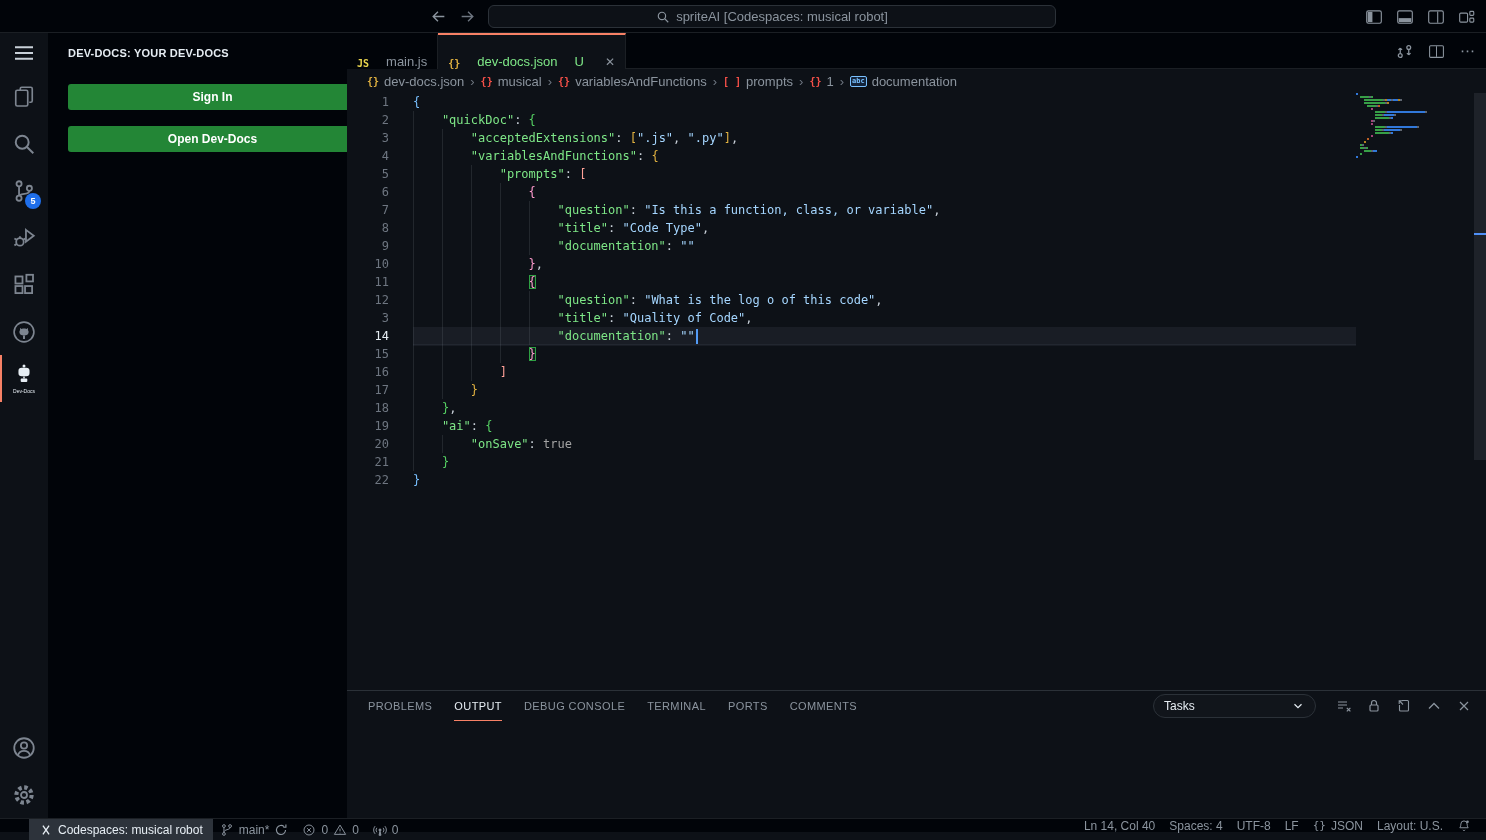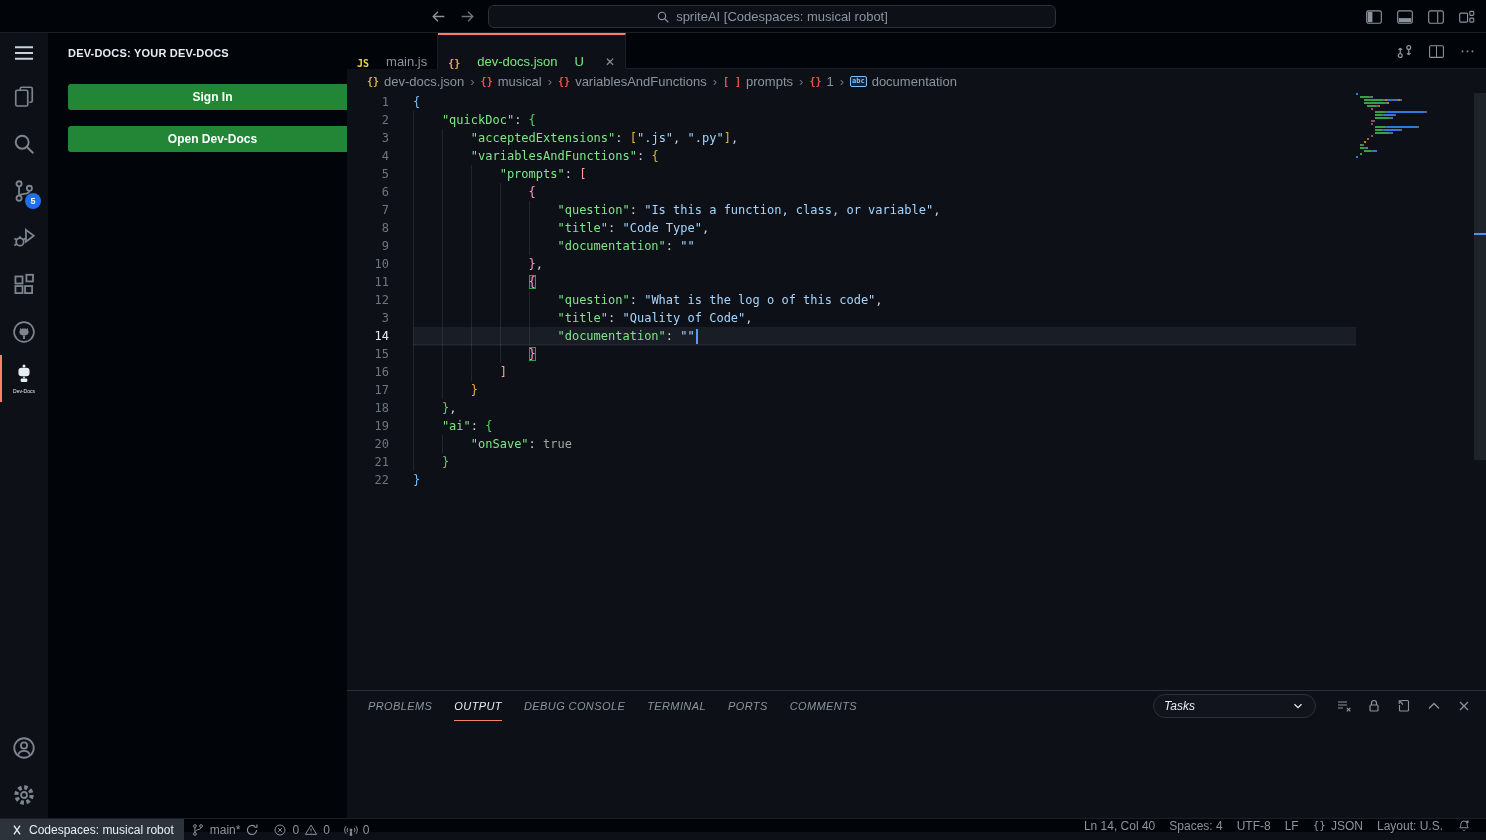--- a/index.html
+++ b/index.html
@@ -90,33 +90,33 @@
   .minimap { position:absolute; right:12px; top:60px; width:118px; bottom:0; cursor:pointer; }
   .mm-line { display:flex; height:2px; margin-bottom:1px; }
   .mm-seg { height:2px; opacity:.85; }
   .vscrollbar { position:absolute; right:0; top:60px; width:12px; bottom:0; }
   .vslider { position:absolute; left:0; right:0; top:0; height:367px; background:rgba(110,118,129,.18); cursor:pointer; }
   .cursor-marker { position:absolute; left:0; right:0; top:140px; height:2px; background:#4f8ff7; }
 
   
   .panel { position:absolute; left:347px; top:690px; width:1139px; height:128px;
     background:#0d1117; border-top:1px solid #2b3138; }
-  .panel-header { position:absolute; left:0; top:0; right:0; height:30px; display:flex; align-items:center; padding:0 14px 0 21px;font-style:italic; }
+  .panel-header { position:absolute; left:0; top:0; right:0; height:30px; display:flex; align-items:center; padding:0 14px 0 21px; }
   .p-tab { height:30px; display:flex; align-items:center; margin-right:22px; font-size:11px;
     letter-spacing:.4px; color:#8b949e; border-bottom:1px solid transparent; cursor:pointer; }
   .p-tab.active { color:#e6edf3; border-bottom:1px solid #f78166; }
   .panel-controls { margin-left:auto; display:flex; align-items:center; gap:14px; color:#8b949e; }
   .tasks-select { width:163px; height:24px; background:#11151b; border:1px solid #2b3138; border-radius:12px;
     display:flex; align-items:center; justify-content:space-between; padding:0 10px;
     color:#e6edf3; font-size:12px; cursor:pointer; margin-right:6px; }
   .pc { width:16px; height:16px; cursor:pointer; }
 
   
   .status-bar { position:absolute; left:0; top:818px; width:1486px; height:14px; background:#010409;
-    border-top:1px solid #1b1f24; display:flex; align-items:center; font-size:12px; color:#8b949e; padding-right:8px; }
+    border-top:1px solid #1b1f24; display:flex; align-items:center; font-size:12px; color:#8b949e; padding-right:8px;padding-left:29px; }
   .sb-item { display:flex; align-items:center; gap:5px; height:22px; padding:0 7px; cursor:pointer; white-space:nowrap; }
   .sb-item.highlight { background:#2d333b; color:#e6edf3; padding:0 10px; }
   .sb-ic { width:14px; height:14px; }
   .sb-right { margin-left:auto; display:flex; }
   .sb-braces { font-family:"DejaVu Sans Mono",monospace; font-size:11px; }
 </style>
 </head>
 <body>
 
 <div class="title-bar">

